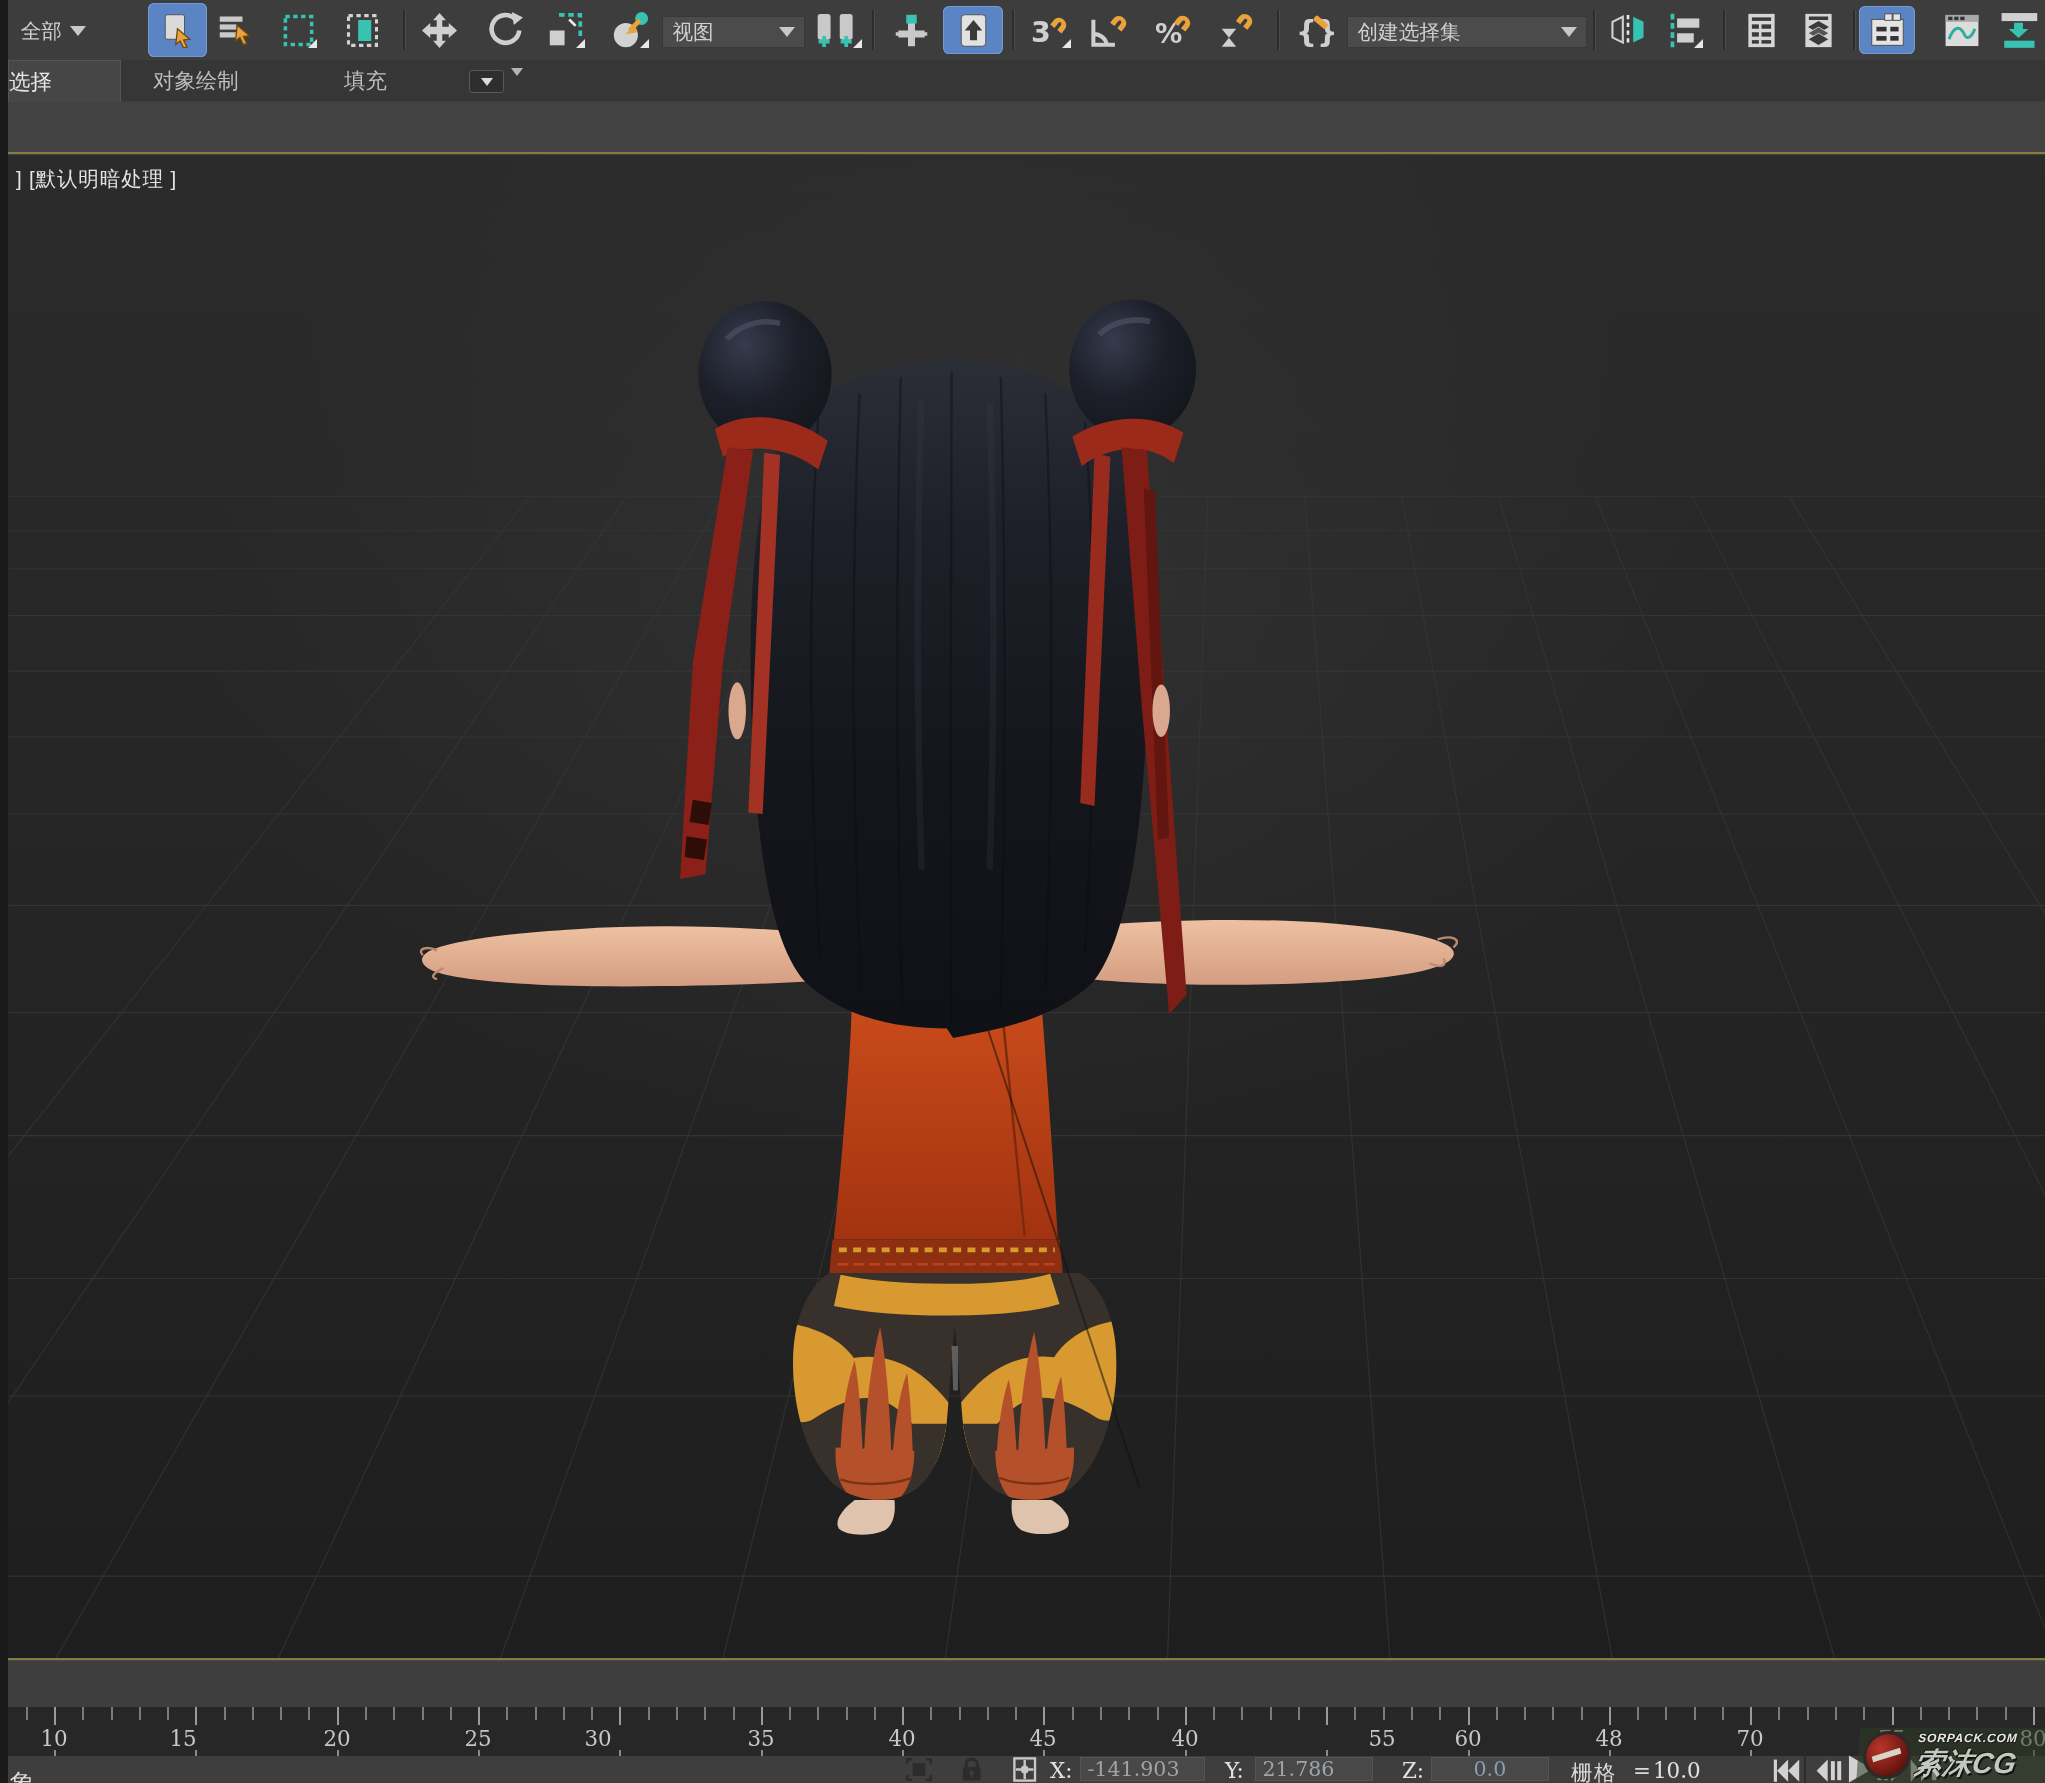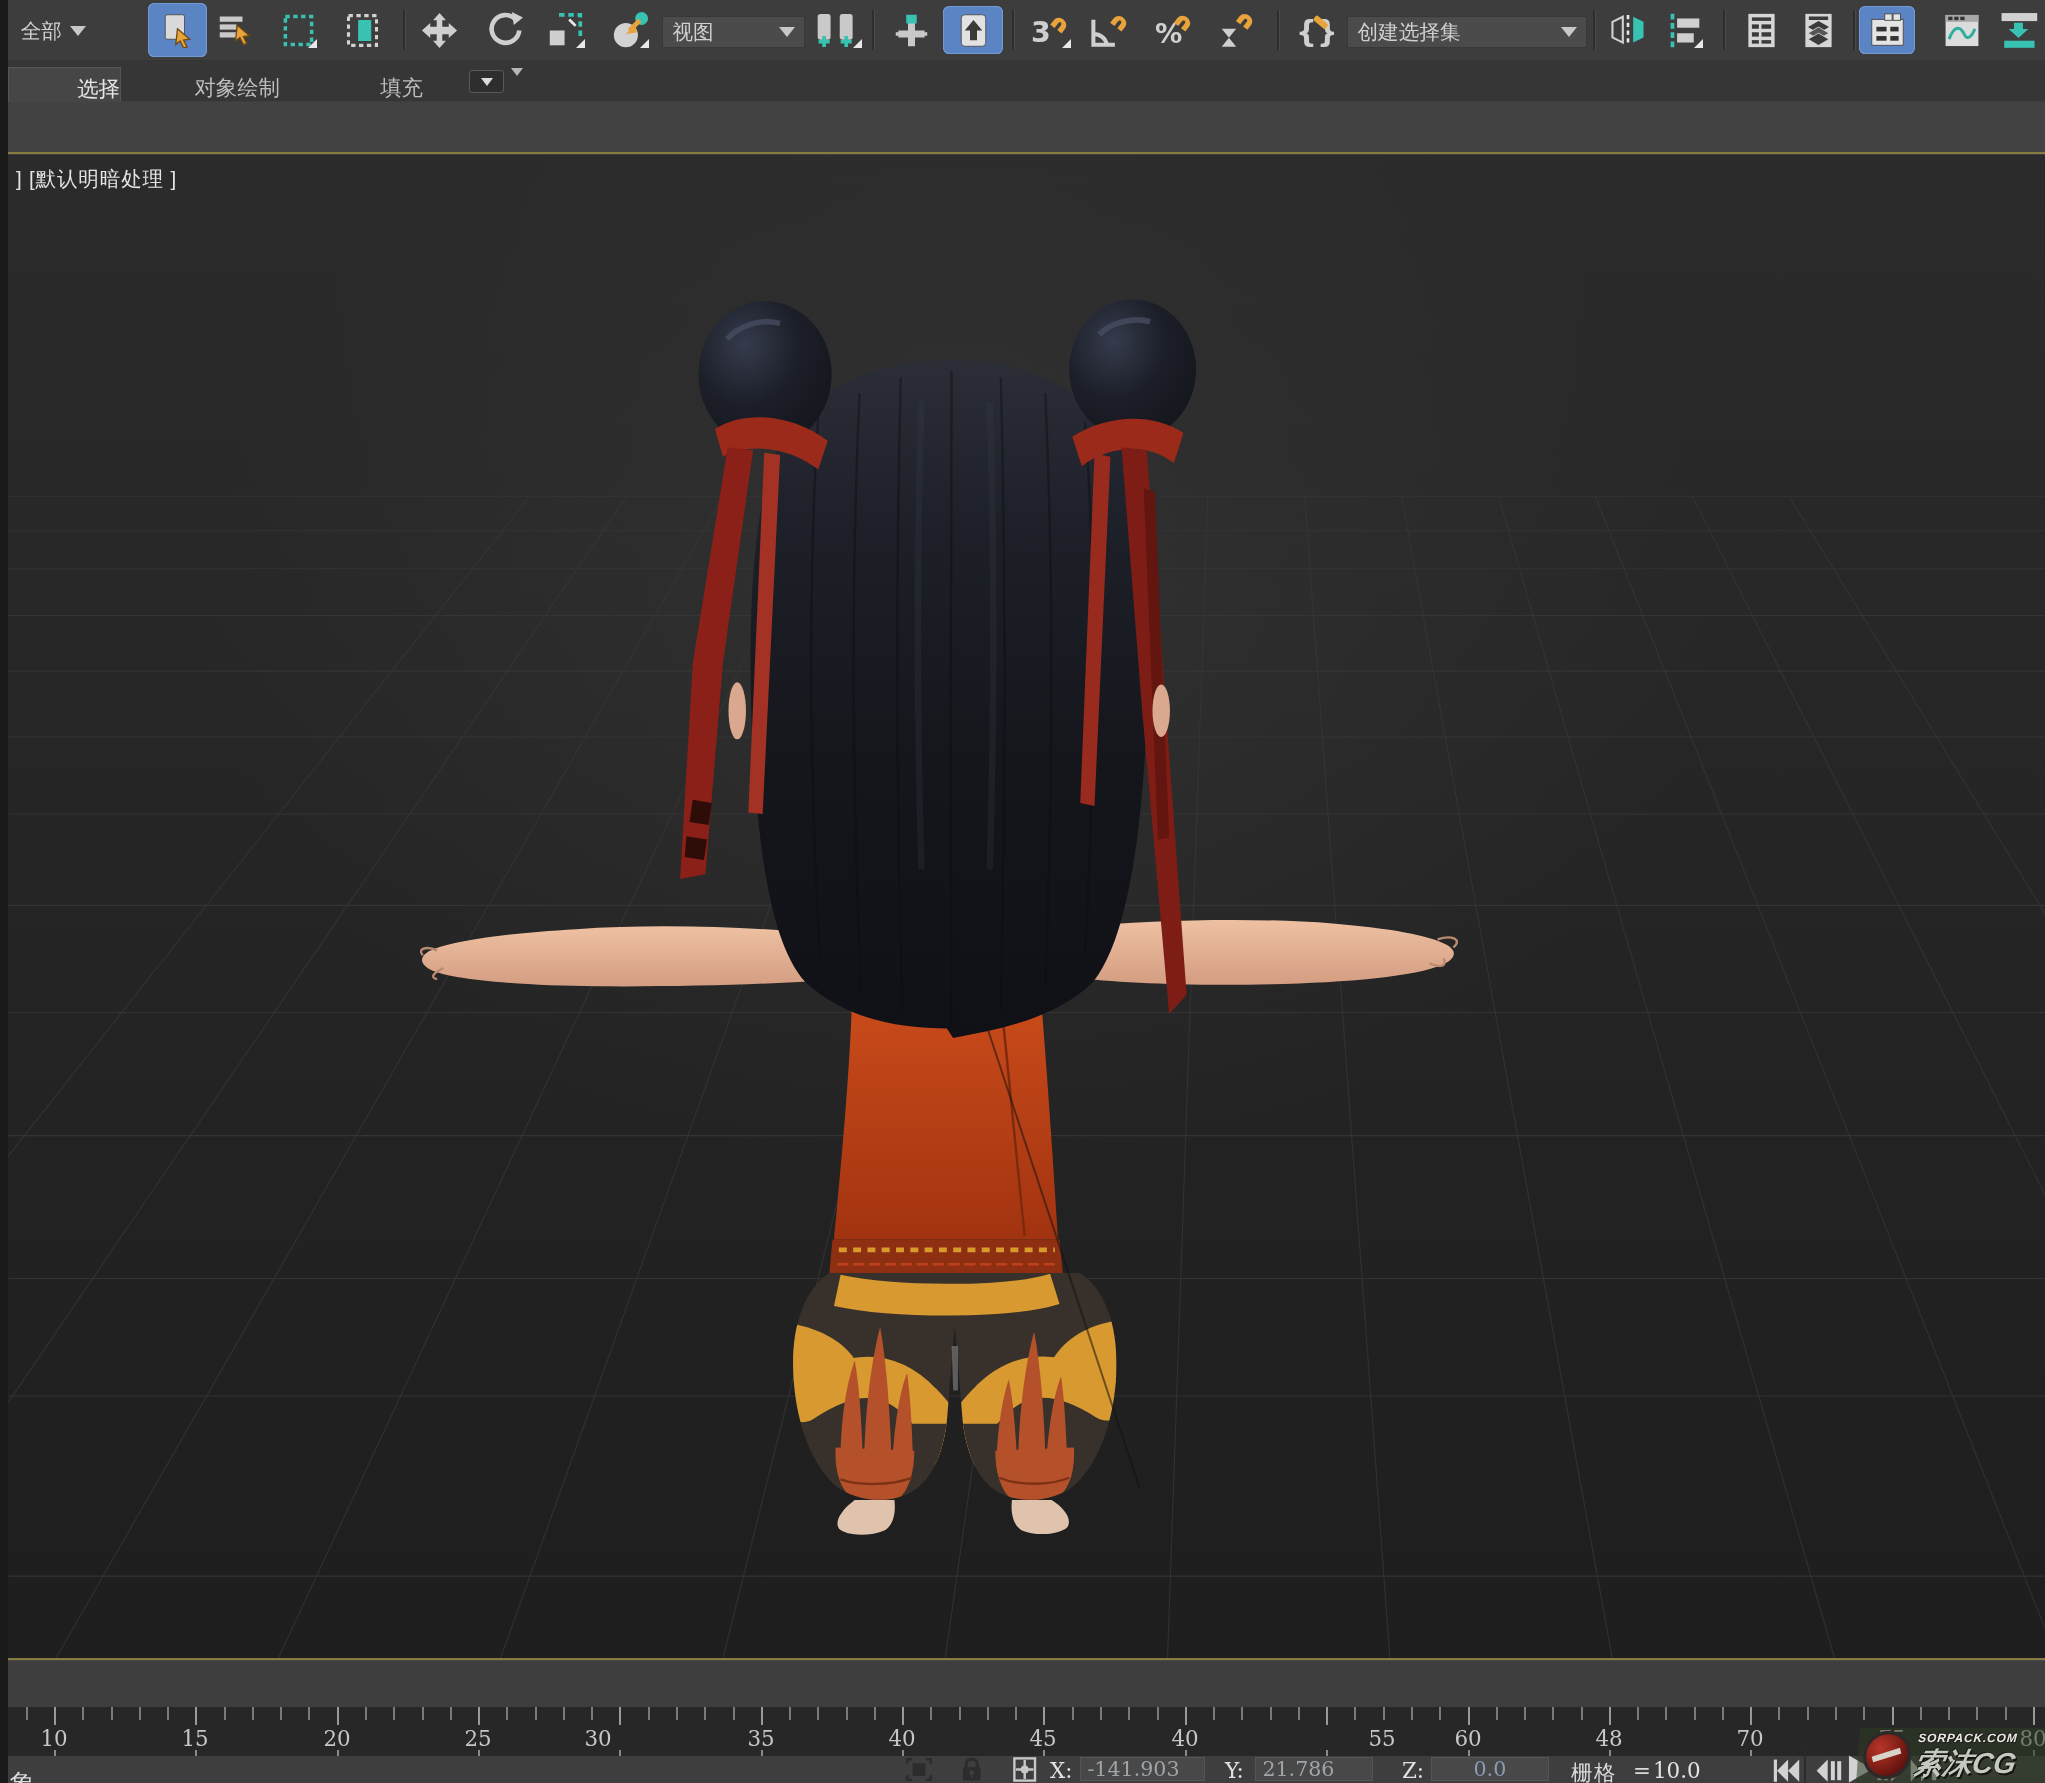--- a/index.html
+++ b/index.html
@@ -12,21 +12,21 @@
   .blue{background:#5b84c4;border-radius:6.4px;box-shadow:inset 0 0 0 0.8px #7aa0d8;}
   .sep{position:absolute;top:9.5px;width:1.6px;height:40px;background:#2d2d2d;border-right:0.8px solid #4a4a4a;}
   .dd{position:absolute;top:16px;height:30px;display:flex;align-items:center;gap:8px;padding:0 9.5px;
       color:#cfcfcf;font-size:20.6px;}
   .dd.boxed{background:#4b4b4b;border:0.8px solid #383838;}
   .caret{width:0;height:0;border-left:8px solid transparent;border-right:8px solid transparent;border-top:10.3px solid #c8c8c8;}
   .fly::after{content:'';position:absolute;right:0.8px;bottom:0.8px;width:0;height:0;
       border-left:9.5px solid transparent;border-bottom:9.5px solid #e8e8e8;}
   
   #tab-row{position:absolute;left:0;top:60px;width:2046px;height:41px;background:#363636;}
-  .rtab{position:absolute;top:7px;height:41px;display:flex;align-items:center;justify-content:flex-end;
+  .rtab{position:absolute;top:0;height:41px;display:flex;align-items:center;justify-content:flex-start;
         color:#bdbdbd;font-size:21.4px;}
   .rtab.active{background:#464646;color:#e6e6e6;border:0.8px solid #555;border-bottom:none;}
   #ribbon-body{position:absolute;left:0;top:102px;width:2046px;height:51px;background:#424242;}
   .minirect{width:33px;height:20.6px;background:#2e2e2e;border:0.8px solid #5a5a5a;border-radius:3.2px;
             display:flex;align-items:center;justify-content:center;}
   .minirect .tri{width:0;height:0;border-left:6.4px solid transparent;border-right:6.4px solid transparent;border-top:8px solid #dcdcdc;}
   .smallcaret{width:0;height:0;border-left:6.4px solid transparent;border-right:6.4px solid transparent;border-top:8px solid #b5b5b5;}
   
   #vp-border-top{position:absolute;left:0;top:152px;width:2046px;height:2.4px;background:#867c40;}
   #viewport{position:absolute;left:0;top:155px;width:2046px;height:1503px;
@@ -412,21 +412,21 @@
         <path d="M1220,1060 L1425,1680" stroke="#15120f" stroke-width="2.5" opacity="0.55"></path>
       </g>
     </svg>
     <div id="vp-label">]  [默认明暗处理 ]</div>
   </div>
   <div id="vp-border-bottom"></div>
 
   <div id="track-bar"></div>
   <div id="ruler">
     <span class="num" style="left:46px">10</span>
-    <span class="num" style="left:187px">15</span>
+    <span class="num" style="left:175px">15</span>
     <span class="num" style="left:329px">20</span>
     <span class="num" style="left:470px">25</span>
     <span class="num" style="left:590px">30</span>
     <span class="num" style="left:753px">35</span>
     <span class="num" style="left:894px">40</span>
     <span class="num" style="left:1035px">45</span>
     <span class="num" style="left:1177px">40</span>
     <span class="num" style="left:1374px">55</span>
     <span class="num" style="left:1460px">60</span>
     <span class="num" style="left:1601px">48</span>

